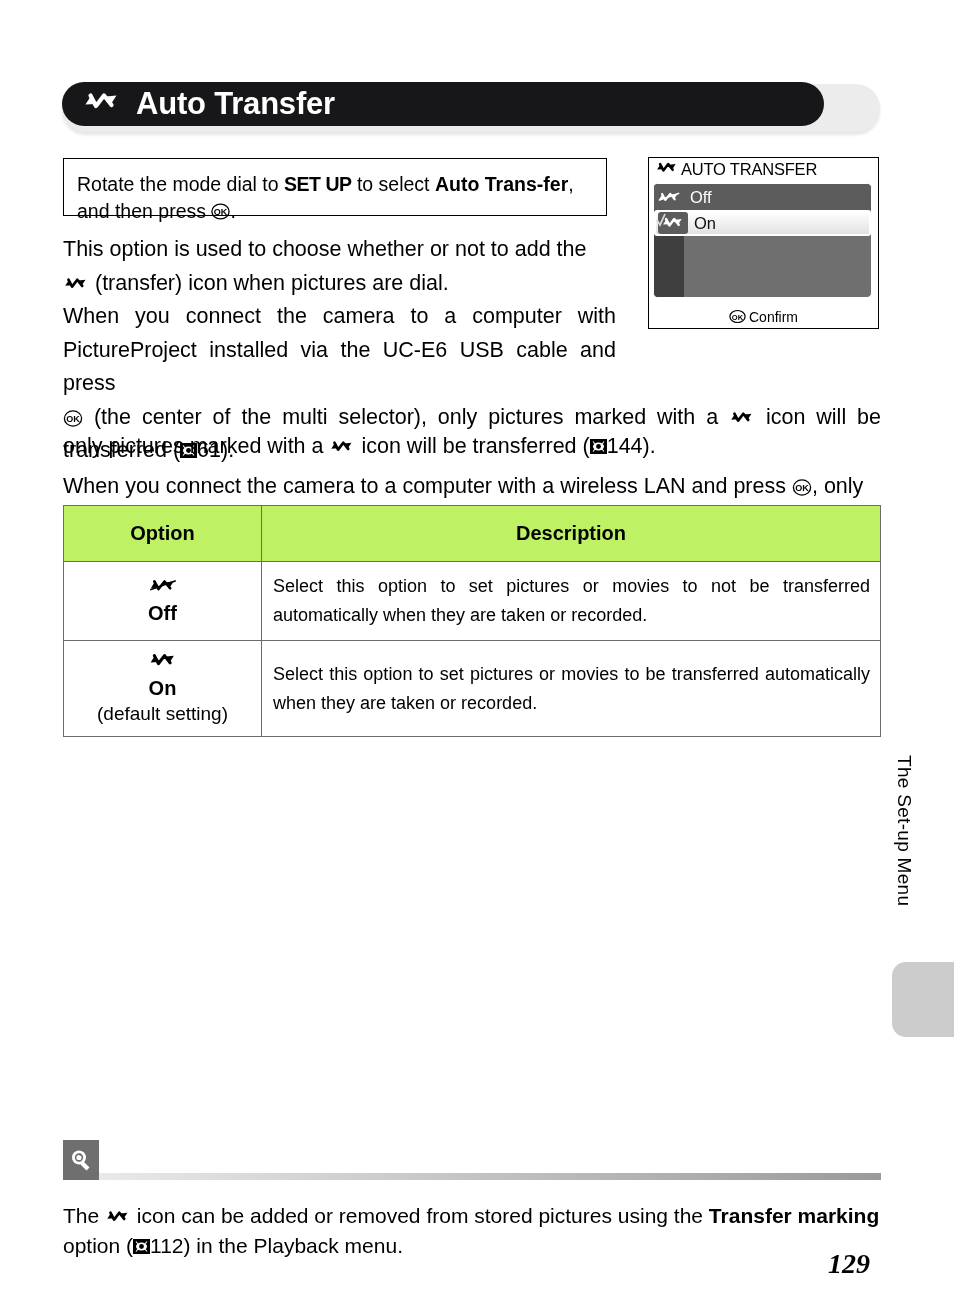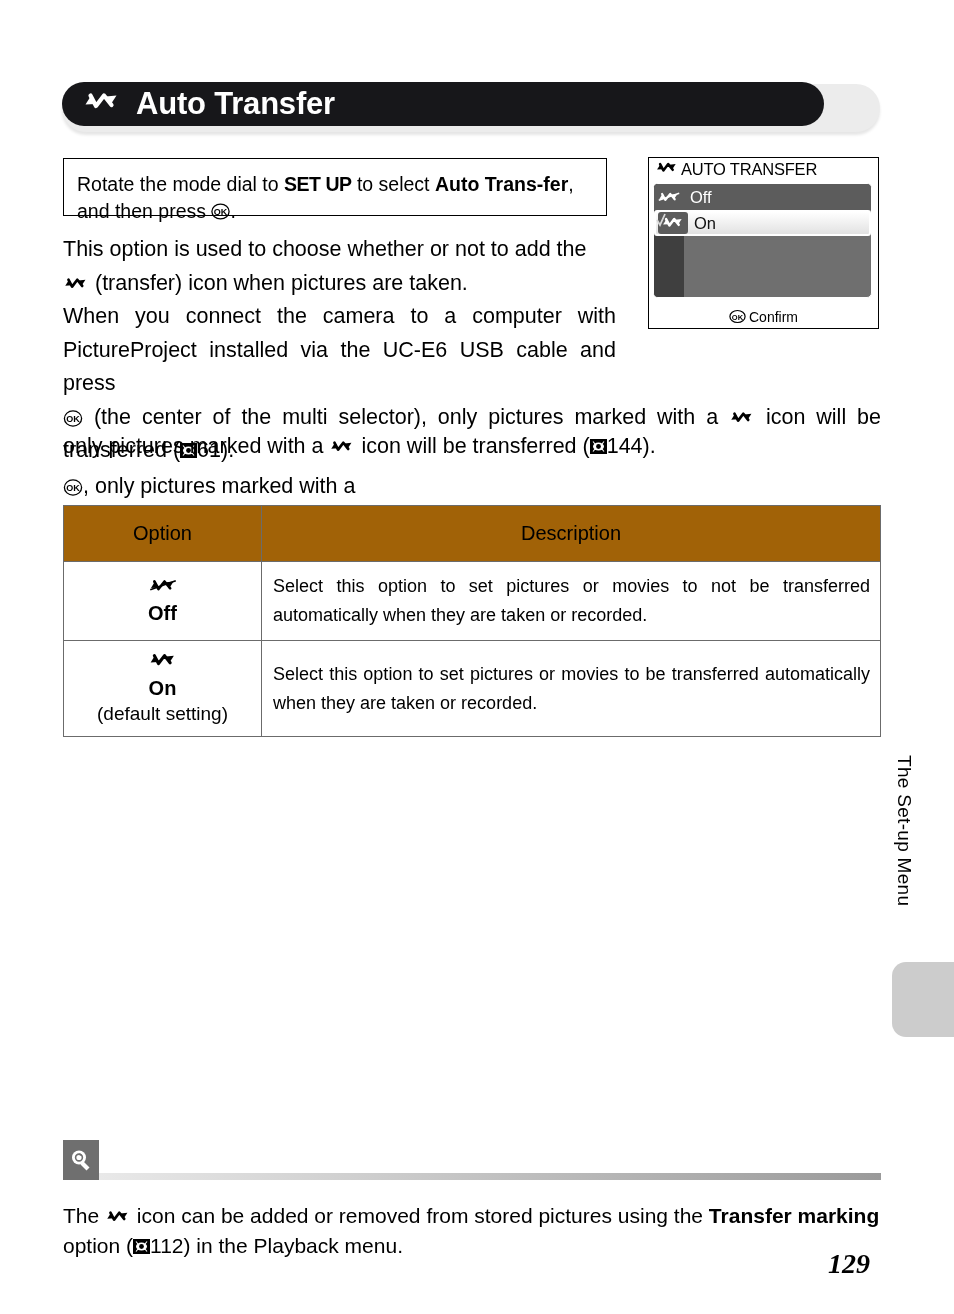--- a/index.html
+++ b/index.html
@@ -190,23 +190,23 @@
     top: 505px;
     width: 818px;
     border-collapse: collapse;
     table-layout: fixed;
   }
   #options-table th, #options-table td {
     border: 1.6px solid #6b6b6b;
     box-sizing: border-box;
   }
   #options-table thead th {
-    background: #a16207;
+    background: #bef264;
     font-size: 20px;
-    font-weight: normal;
+    font-weight: bold;
     height: 35px;
     padding: 16px;
   }
   .col-option { width: 198px; }
   .cell-option {
     text-align: center;
     padding: 9px 4px 10px 4px;
     vertical-align: middle;
   }
   .opt-icon-line { line-height: 24px; height: 26px; }
@@ -384,39 +384,39 @@
         </svg></span><span id="lcd-footer-label">Confirm</span>
   </div>
 </div>
 
 <div id="body-text">
 
   <p class="para narrow"><span>This option is used to choose whether or not to add the </span><span><svg width="26" height="18" viewBox="0 0 40 26" style="vertical-align:-3px">
           <path d="M8.5 6.5 L14 17 L22 6.5 L29.5 16" stroke="#000" stroke-width="4.2" fill="none" stroke-linecap="round" stroke-linejoin="round"></path>
           <path d="M9.5 6 L3.5 15.5 L13.5 15" fill="#000"></path>
           <path d="M28 16.5 L34.5 6.5 L24 7.5" fill="#000"></path>
-        </svg></span><span> (transfer) icon when pictures are taken.</span></p>
+        </svg></span><span> (transfer) icon when pictures are dial.</span></p>
 
   <p class="para narrow just" style="width:553px"><span>When you connect the camera to a computer with PictureProject installed via the UC-E6 USB cable and press </span></p>
 
   <p class="para full just"><span><svg width="20" height="19" viewBox="0 0 19 19" style="vertical-align:-4px">
           <ellipse cx="9.5" cy="9.5" rx="8.6" ry="7.6" fill="none" stroke="#000" stroke-width="1.3"></ellipse>
           <text x="9.5" y="13.2" font-family="Liberation Sans, sans-serif" font-size="9" font-weight="bold" text-anchor="middle" fill="#000">OK</text>
         </svg></span><span> (the center of the multi selector), only pictures marked with a </span><span><svg width="26" height="18" viewBox="0 0 40 26" style="vertical-align:-3px">
           <path d="M8.5 6.5 L14 17 L22 6.5 L29.5 16" stroke="#000" stroke-width="4.2" fill="none" stroke-linecap="round" stroke-linejoin="round"></path>
           <path d="M9.5 6 L3.5 15.5 L13.5 15" fill="#000"></path>
           <path d="M28 16.5 L34.5 6.5 L24 7.5" fill="#000"></path>
         </svg></span><span> icon will be transferred (</span><span class="pgref"><svg width="17" height="17" viewBox="0 0 17 17">
           <rect x="0" y="1" width="17" height="15" fill="#000"></rect>
           <ellipse cx="8.5" cy="8.5" rx="5.5" ry="4" fill="#fff"></ellipse>
           <circle cx="8.5" cy="8.5" r="2.4" fill="#000"></circle>
           <path d="M3 3.5 L5 6 M14 3.5 L12 6 M3 13.5 L5 11 M14 13.5 L12 11" stroke="#fff" stroke-width="1.1"></path>
         </svg></span><span>61</span><span>).</span></p>
 
-  <p class="para full"><span><svg width="20" height="19" viewBox="0 0 19 19" style="vertical-align:-4px">
+  <p class="para full"><span>When you connect the camera to a computer with a wireless LAN and press </span><span><svg width="20" height="19" viewBox="0 0 19 19" style="vertical-align:-4px">
           <ellipse cx="9.5" cy="9.5" rx="8.6" ry="7.6" fill="none" stroke="#000" stroke-width="1.3"></ellipse>
           <text x="9.5" y="13.2" font-family="Liberation Sans, sans-serif" font-size="9" font-weight="bold" text-anchor="middle" fill="#000">OK</text>
         </svg></span><span>, only pictures marked with a </span></p>
 
   <p class="para full" style="margin-top:-1px"><span style="visibility:hidden">only pictures marked with a </span></p>
 </div>
 
 <div style="position:absolute;left:63px;top:430px;width:818px;font-size:21.5px;line-height:33.5px">
   
   <span>only pictures marked with a </span><span><svg width="26" height="18" viewBox="0 0 40 26" style="vertical-align:-3px">

